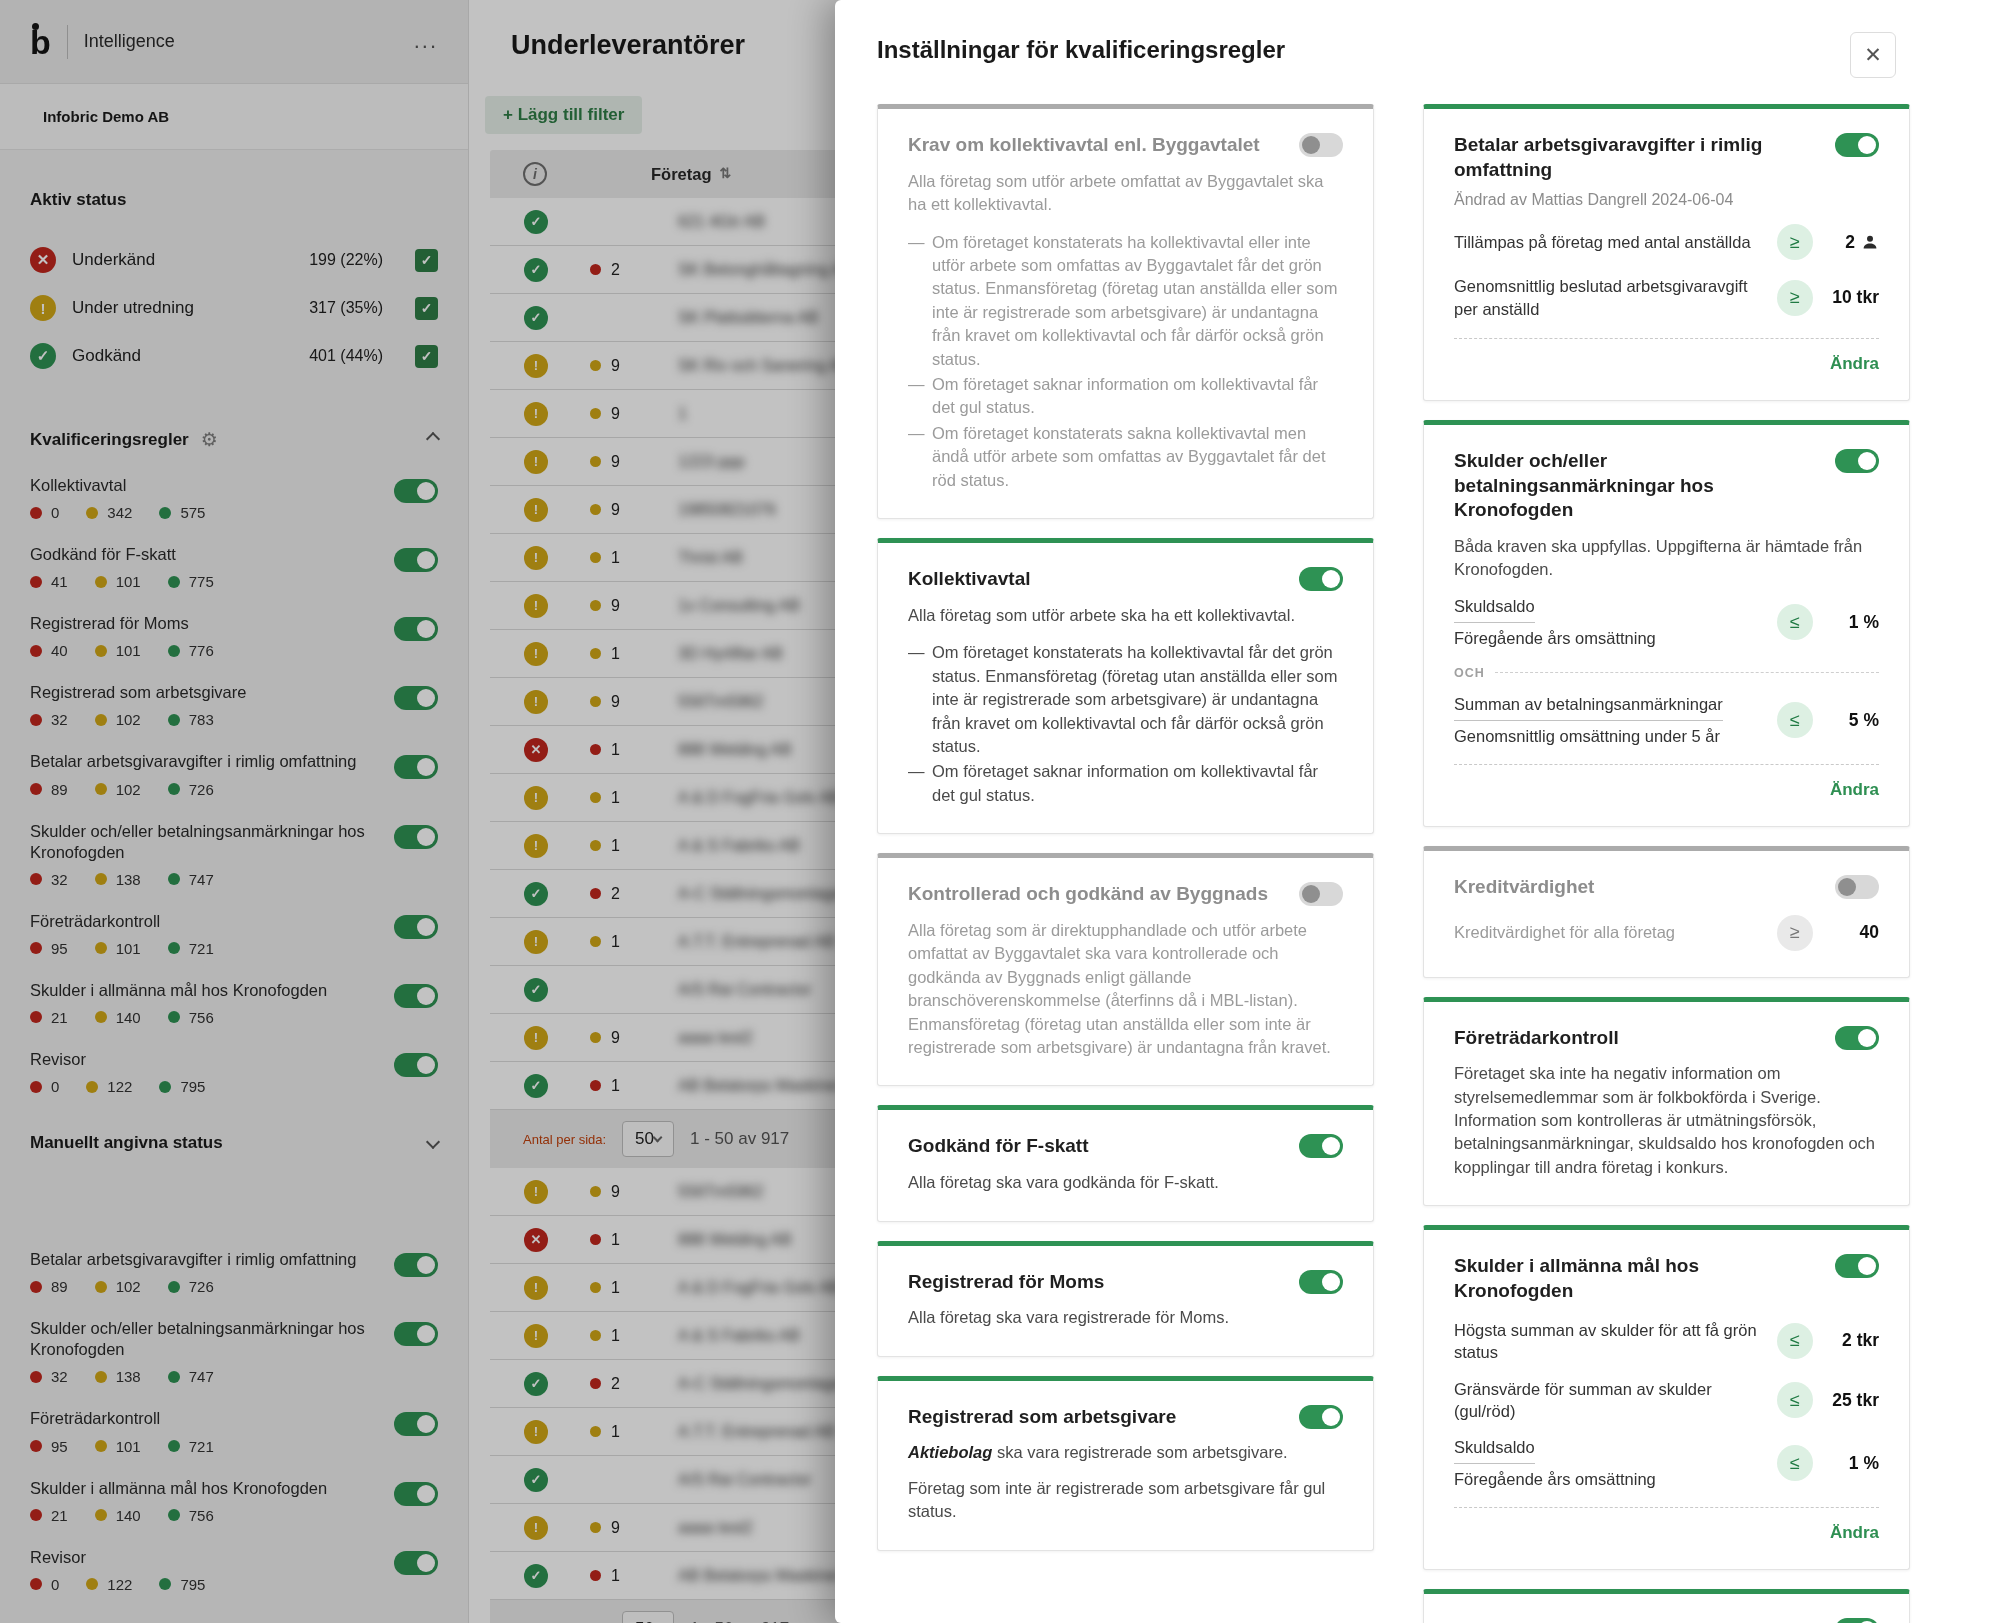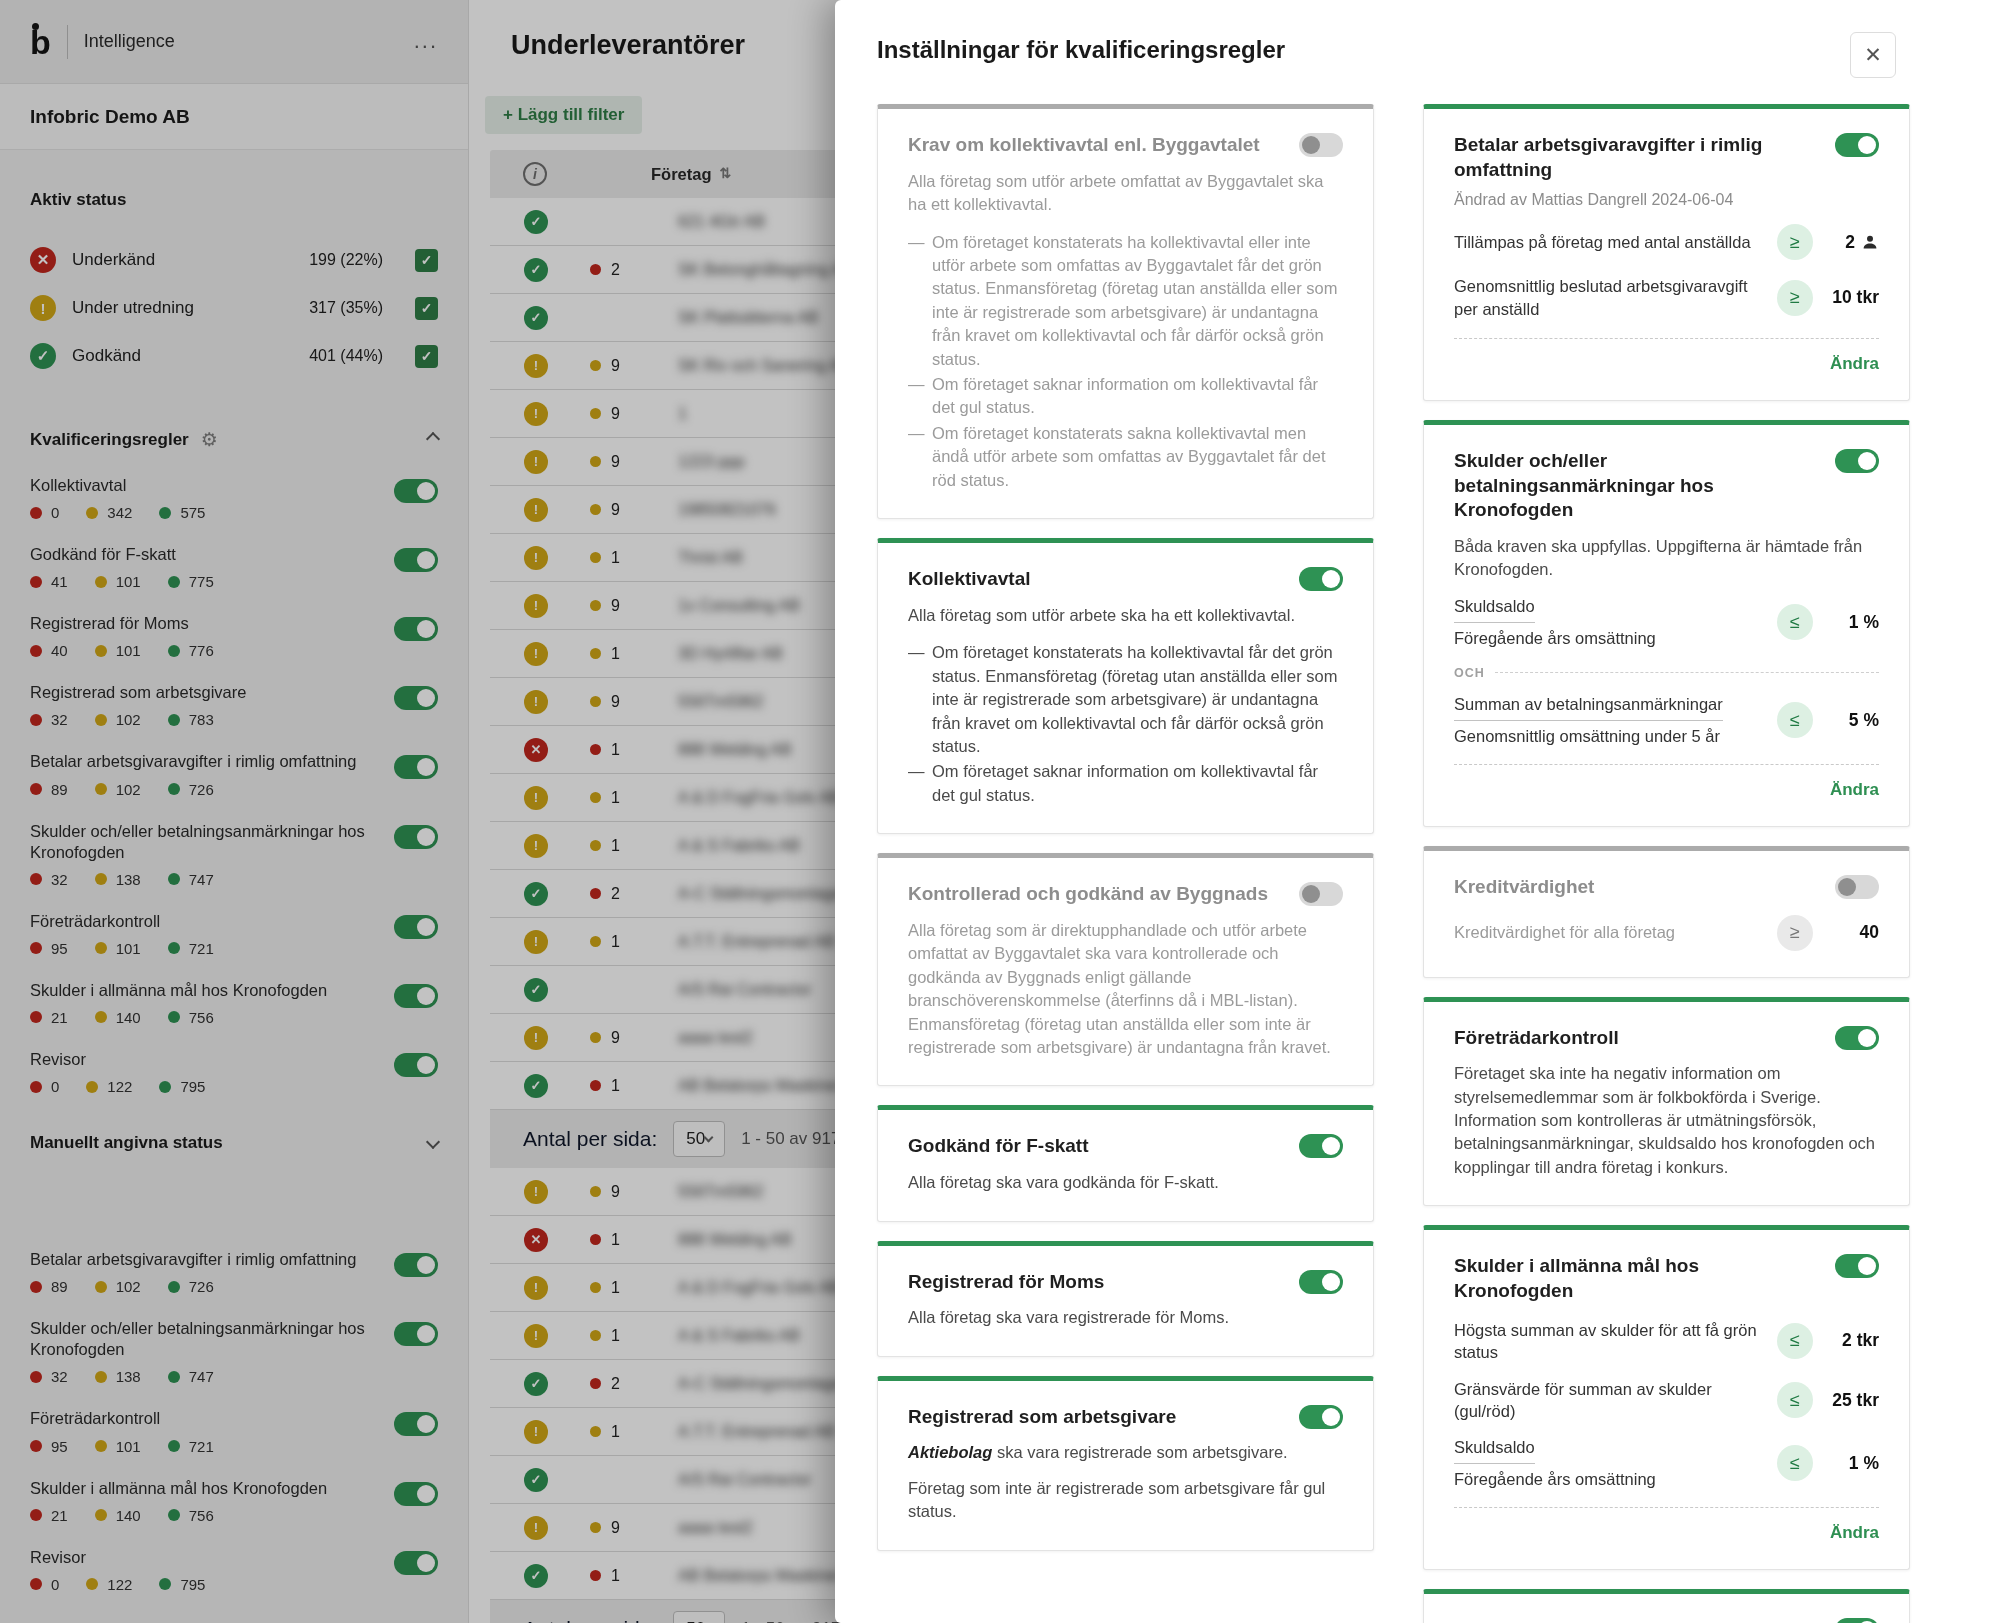--- a/index.html
+++ b/index.html
@@ -12,21 +12,21 @@
   .base { position:absolute; inset:0; background:#fff; }
 
   
   .sidebar { position:absolute; left:0; top:0; width:469px; height:1623px; background:#f0f0f0; border-right:1px solid #ddd; }
   .topbar { height:84px; display:flex; align-items:center; padding:0 30px; background:#ececec; border-bottom:1px solid #dedede; }
   .logo-b { font-weight:800; font-size:34px; color:#141414; line-height:1; position:relative; margin-right:16px; }
   .logo-b::before { content:""; position:absolute; left:2px; top:-2px; width:7px; height:7px; border-radius:50%; background:#141414; }
   .logo-sep { width:1px; height:34px; background:#bdbdbd; margin-right:16px; }
   .app-name { font-size:18px; color:#2b2b2b; }
   .menu-dots { margin-left:auto; font-size:22px; letter-spacing:2px; color:#555; cursor:pointer; line-height:0.4; }
-  .company-row { height:66px; display:flex; align-items:center; padding:0 30px; background:#f8f8f8; border-bottom:1px solid #e2e2e2; font-size:19px; font-weight:700; color:#1c1c1c; }
+  .company-row { height:66px; display:flex; align-items:center; padding:0 43px; background:#f8f8f8; border-bottom:1px solid #e2e2e2; font-size:15px; font-weight:700; color:#1c1c1c; }
   .side-content { padding:40px 30px 0 30px; }
   .section-title { font-size:17px; font-weight:700; color:#1c1c1c; }
   .status-list { margin-top:26px; }
   .status-row { display:flex; align-items:center; height:48px; }
   .sicon { width:26px; height:26px; border-radius:50%; display:flex; align-items:center; justify-content:center; color:#fff; font-size:15px; font-weight:700; margin-right:16px; flex:0 0 auto; }
   .sicon.red { background:#c1271d; } .sicon.yellow { background:#d1a717; } .sicon.green { background:#2e9254; }
   .status-label { font-size:17px; color:#222; }
   .status-count { margin-left:auto; font-size:16px; color:#222; margin-right:32px; white-space:nowrap; }
   .checkbox { width:23px; height:23px; border-radius:4px; background:#2e7d46; color:#fff; display:flex; align-items:center; justify-content:center; font-size:14px; font-weight:700; cursor:pointer; flex:0 0 auto; }
 
@@ -63,21 +63,21 @@
   .thead { display:flex; align-items:center; height:48px; background:#ececec; border-radius:3px 3px 0 0; }
   .th-info { width:24px; height:24px; border-radius:50%; border:2px solid #6f6f6f; color:#6f6f6f; font-size:14px; display:flex; align-items:center; justify-content:center; margin-left:33px; font-style:italic; font-weight:700; }
   .th-company { margin-left:104px; font-size:16.5px; font-weight:700; color:#2a2a2a; display:flex; align-items:flex-start; gap:8px; }
   .sort-ic { font-size:14px; color:#777; cursor:pointer; }
   .trow { display:flex; align-items:center; height:48px; border-bottom:1px solid #dcdcdc; background:#fff; }
   .trow .sicon { width:24px; height:24px; font-size:13px; margin:0 0 0 34px; }
   .flagcell { width:88px; display:flex; align-items:center; gap:10px; margin-left:42px; font-size:16px; color:#222; }
   .flagcell .dot { width:11px; height:11px; }
   .cname { font-size:16px; color:#3a3a3a; filter:blur(4px); white-space:nowrap; }
   .pagebar { display:flex; align-items:center; height:58px; background:#ececec; padding-left:33px; gap:16px; }
-  .pagebar .plabel { font-size:21px; color:#0f172a; }
+  .pagebar .plabel { font-size:13px; color:#c2410c; }
   .psel { display:inline-flex; align-items:center; background:#fafafa; border:1px solid #bfbfbf; border-radius:4px; padding:7px 12px; font-size:17px; color:#222; cursor:pointer;text-align:center; }
   .psel .chev { width:7px; height:7px; border-color:#666; margin-top:-3px; }
   .prange { font-size:17px; color:#555; }
 
   
   .scrim { position:absolute; inset:0; background:rgba(0,0,0,0.24); z-index:40; }
   .modal { position:absolute; left:835px; top:0; right:0; bottom:0; background:#fff; z-index:50; border-radius:6px 0 0 6px; box-shadow:-10px 0 36px rgba(0,0,0,0.3); }
   .modal-title { position:absolute; left:42px; top:36px; font-size:24px; font-weight:700; color:#1a1a1a; }
   .close-btn { position:absolute; top:32px; right:104px; width:46px; height:46px; border:1px solid #ddd; border-radius:6px; background:#fff; display:flex; align-items:center; justify-content:center; font-size:21px; color:#555; cursor:pointer; }
   .modal-cols { position:absolute; left:42px; top:104px; display:flex; gap:49px; align-items:flex-start; }

